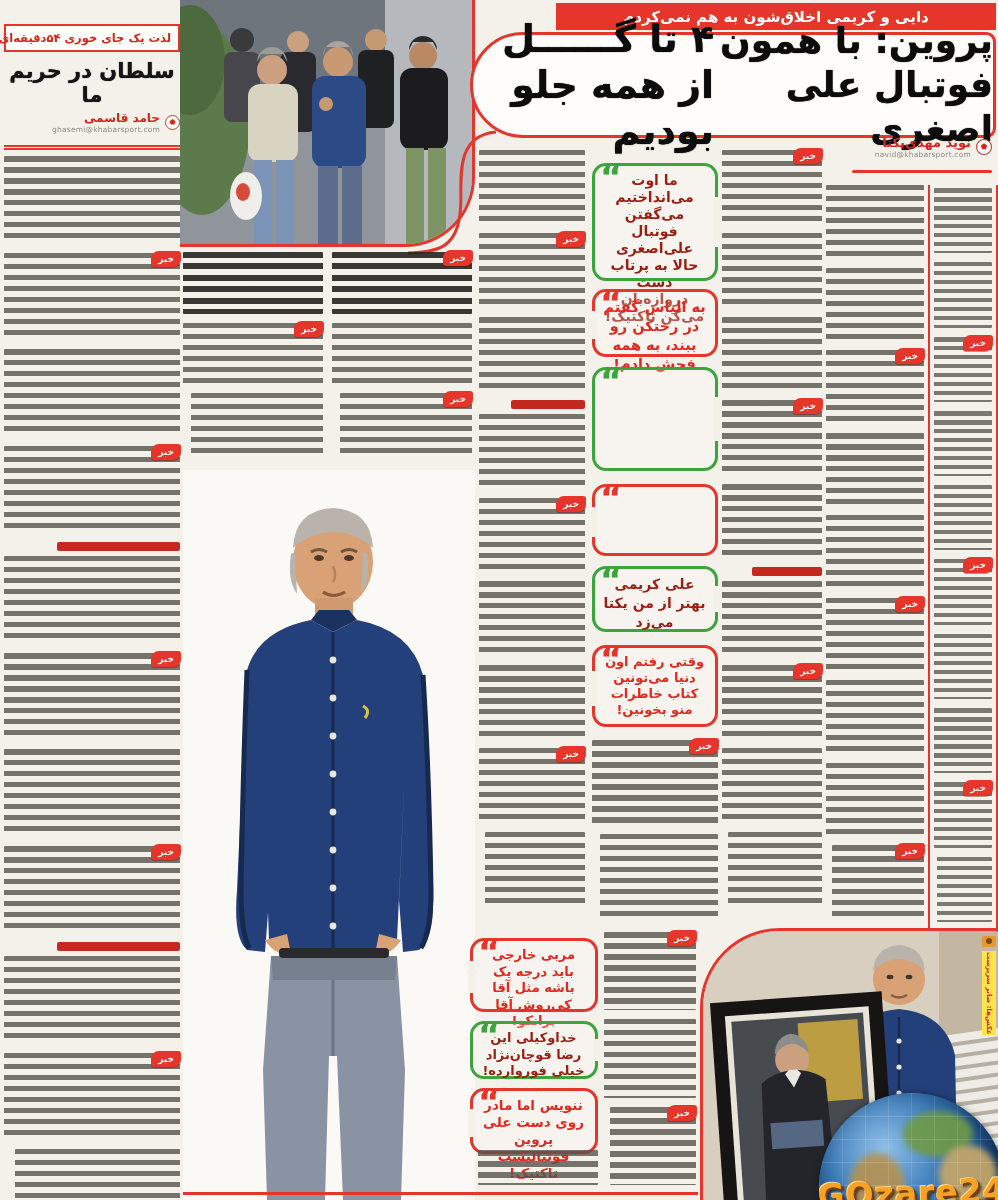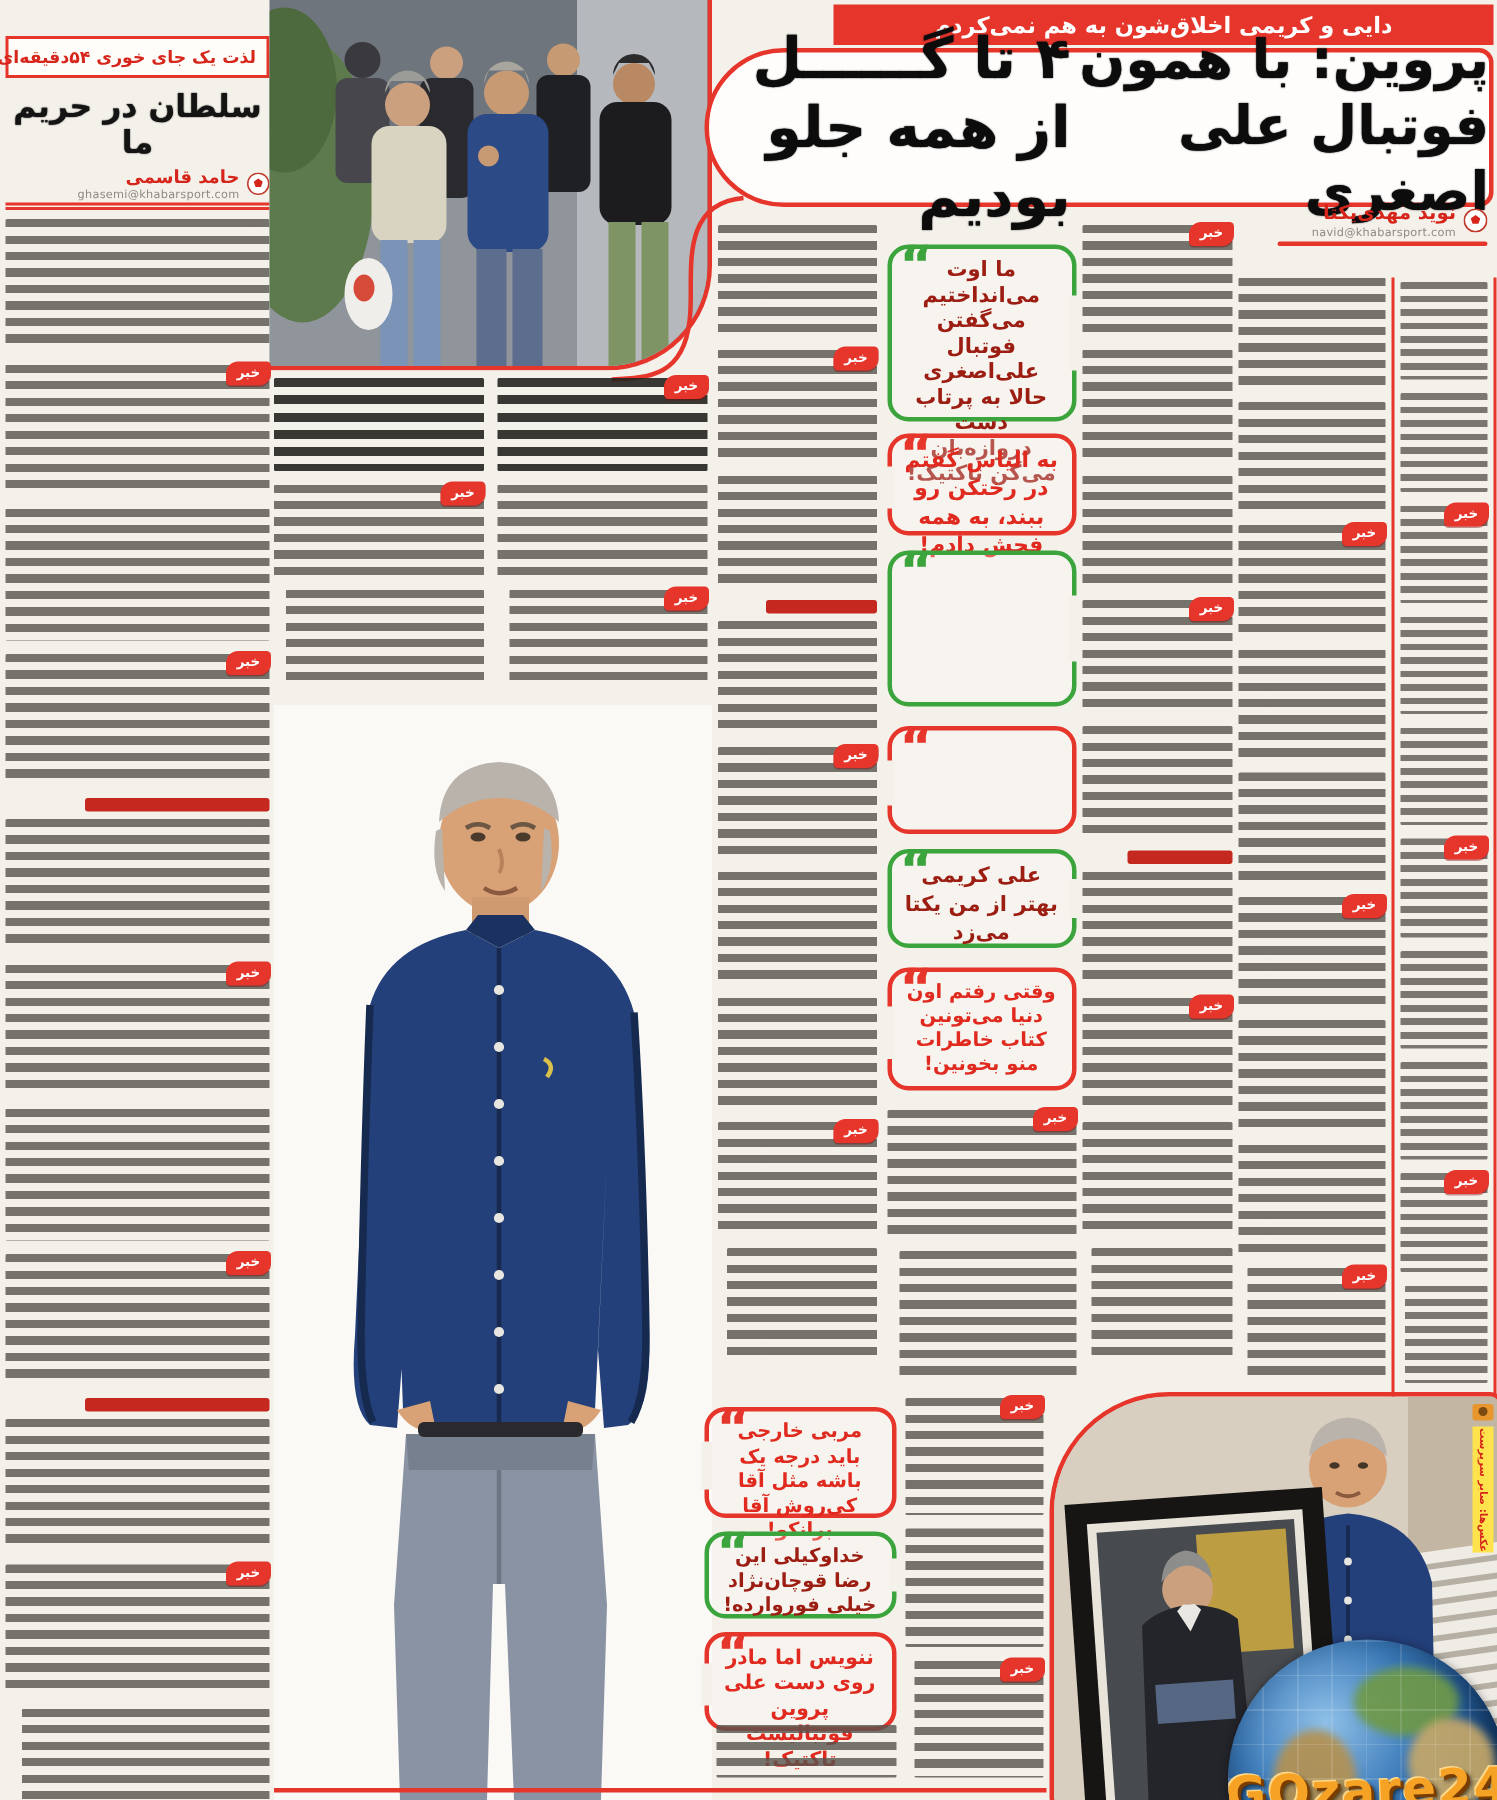--- a/index.html
+++ b/index.html
@@ -20,21 +20,21 @@
   #titleBox .t1{font-size:36px;line-height:44px;font-weight:800;color:#0c0c0c;text-shadow:0 0 1px #0c0c0c;}
   #titleBox .t2{font-size:38px;line-height:46px;font-weight:800;color:#0c0c0c;text-shadow:0 0 1px #0c0c0c;}
   #titleArc{left:408px;top:128px;width:90px;height:140px;pointer-events:none;}
 
   
   #sidebar{left:4px;top:24px;width:176px;height:1172px;}
   #sbBanner{display:flex;align-items:center;gap:4px;border:2px solid #e6352b;background:#fffdf9;
     height:24px;padding:0 3px;}
   #sbBanner .txt{color:#d6261c;font-size:11.5px;font-weight:700;white-space:nowrap;}
   #sbTitle{text-align:center;font-size:21px;font-weight:800;color:#141414;margin:7px 0 4px;text-shadow:0 0 1px #141414;}
-  .bylineRow{display:flex;align-items:center;justify-content:flex-start;gap:5px;margin:2px 0 1px;}
+  .bylineRow{display:flex;align-items:center;justify-content:flex-start;gap:5px;margin:2px 0 11px;}
   .bylineName{color:#d6261c;font-size:12px;font-weight:700;}
   .bylineMail{direction:ltr;font-size:7.5px;color:#8e8a84;letter-spacing:.2px;}
   .redRule{height:2px;background:#e6352b;margin:1px 0;}
   #sbText{margin-top:6px;}
 
   
   .fcol{position:absolute;}
   .para{position:relative;margin-bottom:9px;}
   .ft{background-image:repeating-linear-gradient(to bottom,#56534d 0 5.5px,rgba(0,0,0,0) 5.5px 11px);
     opacity:.8;border-radius:1px;}

